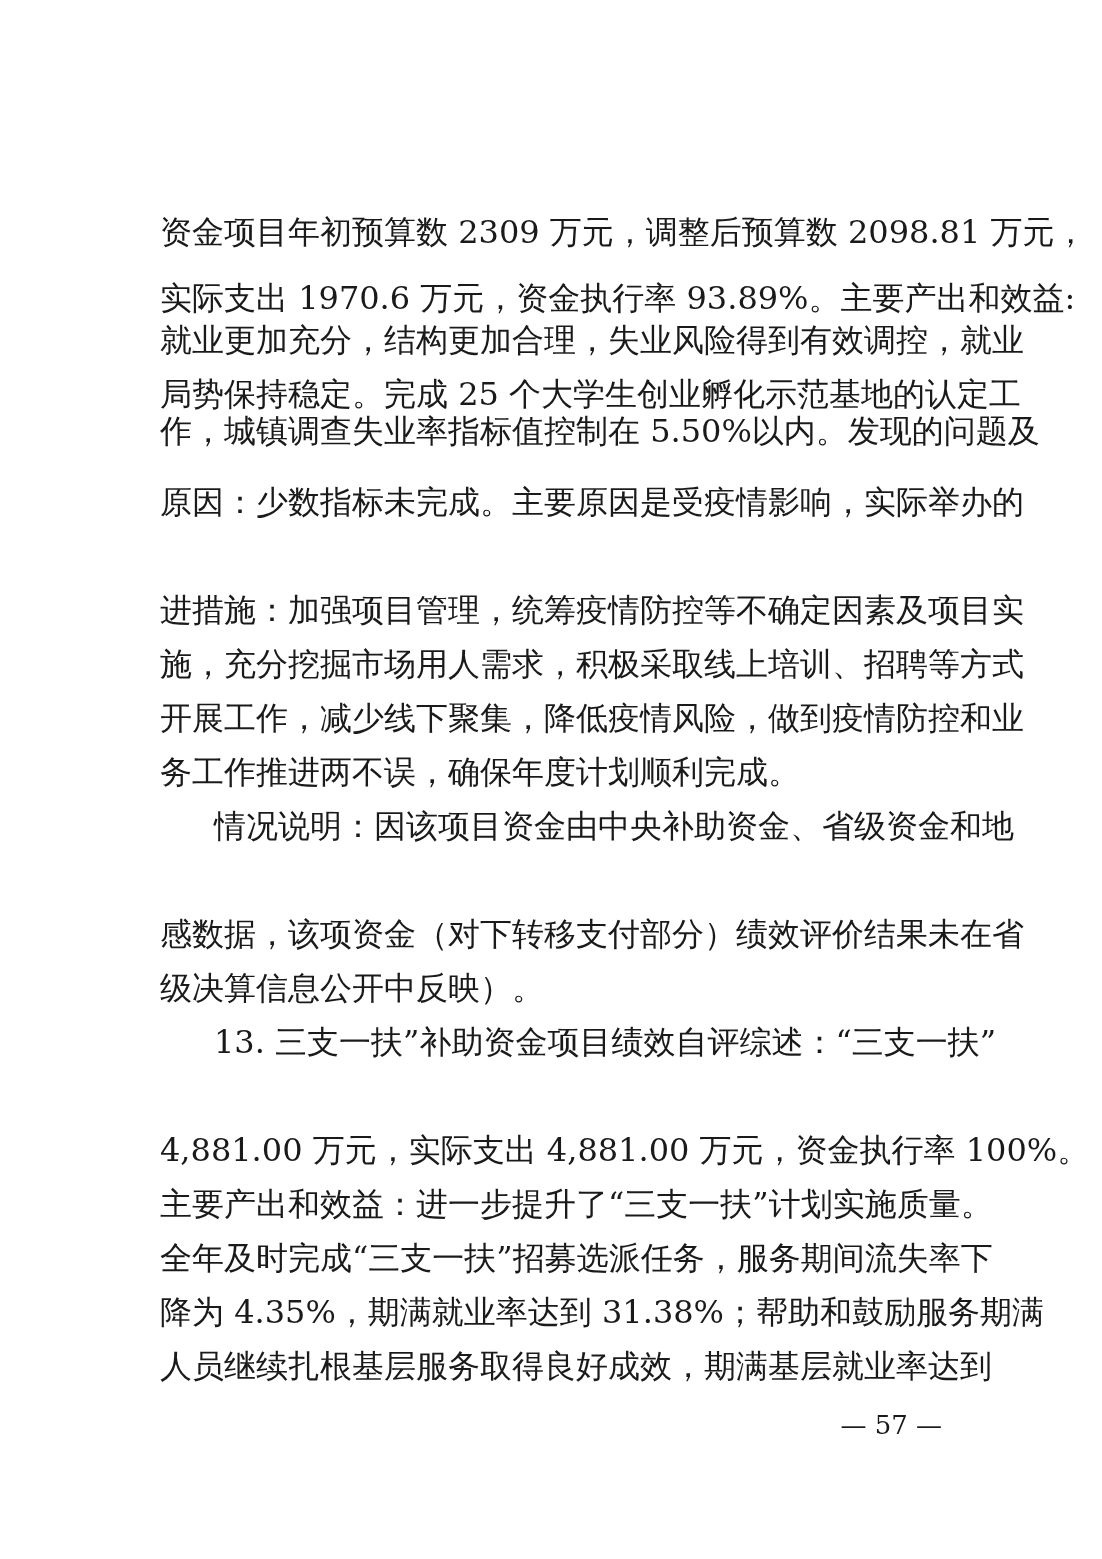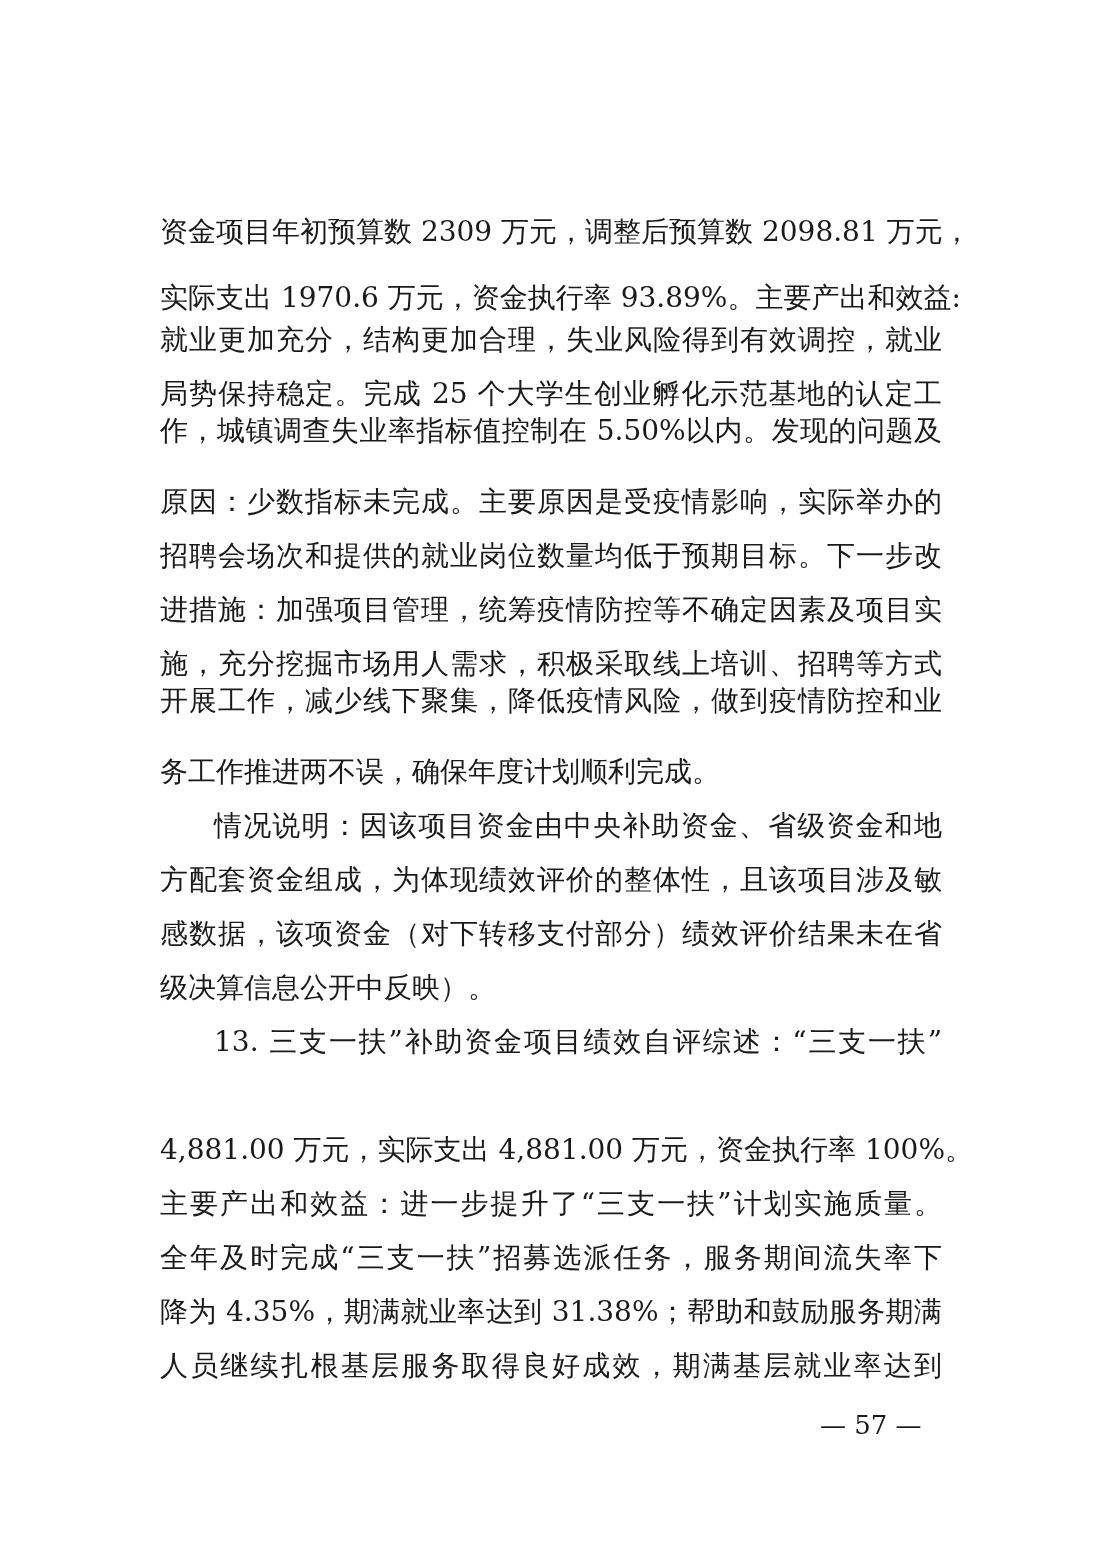--- a/index.html
+++ b/index.html
@@ -20,21 +20,21 @@
       left: 0;
       top: 0;
       width: 1102px;
       height: 1559px;
     }
     .line {
       position: absolute;
       left: 160px;
       width: 782px;
       height: 54px;
-      font-size: 28px;
+      font-size: 32px;
       line-height: 54px;
       white-space: nowrap;
       text-align: justify;
       text-align-last: justify;
       letter-spacing: 0px;
     }
     .line.last {
       text-align-last: left;
     }
     .line.indent {
@@ -42,42 +42,40 @@
       width: 728px;
     }
     .page-number {
       position: absolute;
       left: 820px;
       width: 122px;
       top: 1400px;
       height: 50px;
       line-height: 50px;
       font-size: 26px;
-      text-align: left;
+      text-align: right;
       white-space: nowrap;
     }
   </style>
 </head>
 <body>
 
 <div class="page">
   <div class="line" style="top:205px;">资金项目年初预算数 2309 万元，调整后预算数 2098.81 万元，</div>
   <div class="line" style="top:271px;">实际支出 1970.6 万元，资金执行率 93.89%。主要产出和效益:</div>
   <div class="line" style="top:313px;">就业更加充分，结构更加合理，失业风险得到有效调控，就业</div>
   <div class="line" style="top:367px;">局势保持稳定。完成 25 个大学生创业孵化示范基地的认定工</div>
   <div class="line" style="top:404px;">作，城镇调查失业率指标值控制在 5.50%以内。发现的问题及</div>
   <div class="line" style="top:475px;">原因：少数指标未完成。主要原因是受疫情影响，实际举办的</div>
-  <div class="line" style="top:529px;">招聘会场次和提供的就业岗位数量均低于预期目标。下一步改</div>
   <div class="line" style="top:583px;">进措施：加强项目管理，统筹疫情防控等不确定因素及项目实</div>
   <div class="line" style="top:637px;">施，充分挖掘市场用人需求，积极采取线上培训、招聘等方式</div>
-  <div class="line" style="top:674px;">开展工作，减少线下聚集，降低疫情风险，做到疫情防控和业</div>
+  <div class="line" style="top:691px;">开展工作，减少线下聚集，降低疫情风险，做到疫情防控和业</div>
   <div class="line last" style="top:745px;">务工作推进两不误，确保年度计划顺利完成。</div>
 
   <div class="line indent" style="top:799px;">情况说明：因该项目资金由中央补助资金、省级资金和地</div>
-  <div class="line" style="top:853px;">方配套资金组成，为体现绩效评价的整体性，且该项目涉及敏</div>
   <div class="line" style="top:907px;">感数据，该项资金（对下转移支付部分）绩效评价结果未在省</div>
   <div class="line last" style="top:961px;">级决算信息公开中反映）。</div>
 
   <div class="line indent" style="top:1015px;">13. 三支一扶”补助资金项目绩效自评综述：“三支一扶”</div>
   <div class="line" style="top:1123px;">4,881.00 万元，实际支出 4,881.00 万元，资金执行率 100%。</div>
   <div class="line" style="top:1177px;">主要产出和效益：进一步提升了“三支一扶”计划实施质量。</div>
   <div class="line" style="top:1231px;">全年及时完成“三支一扶”招募选派任务，服务期间流失率下</div>
   <div class="line" style="top:1285px;">降为 4.35%，期满就业率达到 31.38%；帮助和鼓励服务期满</div>
   <div class="line" style="top:1339px;">人员继续扎根基层服务取得良好成效，期满基层就业率达到</div>
 

